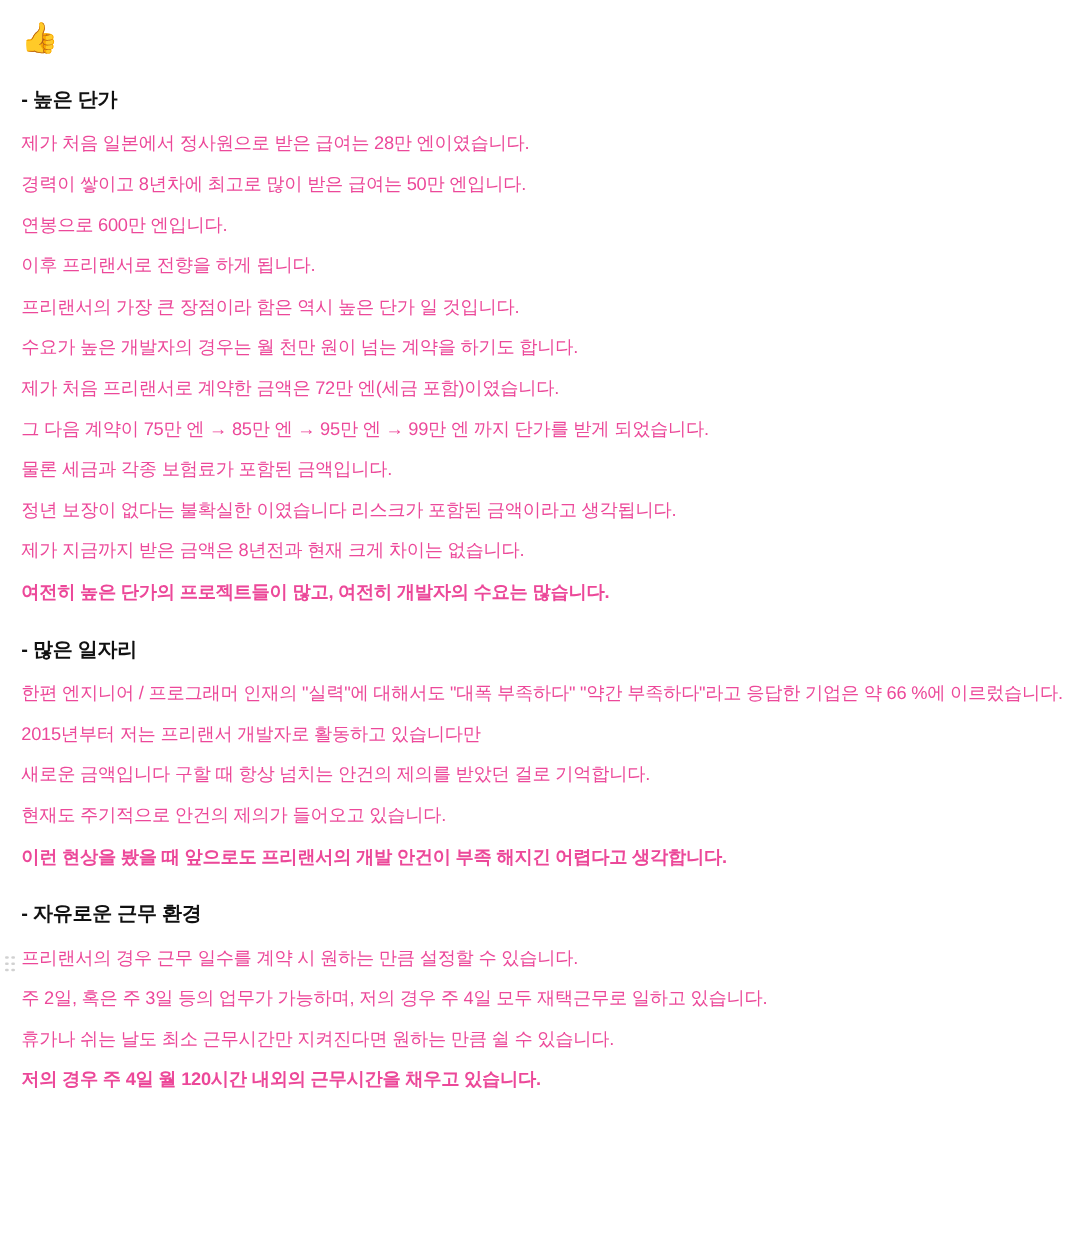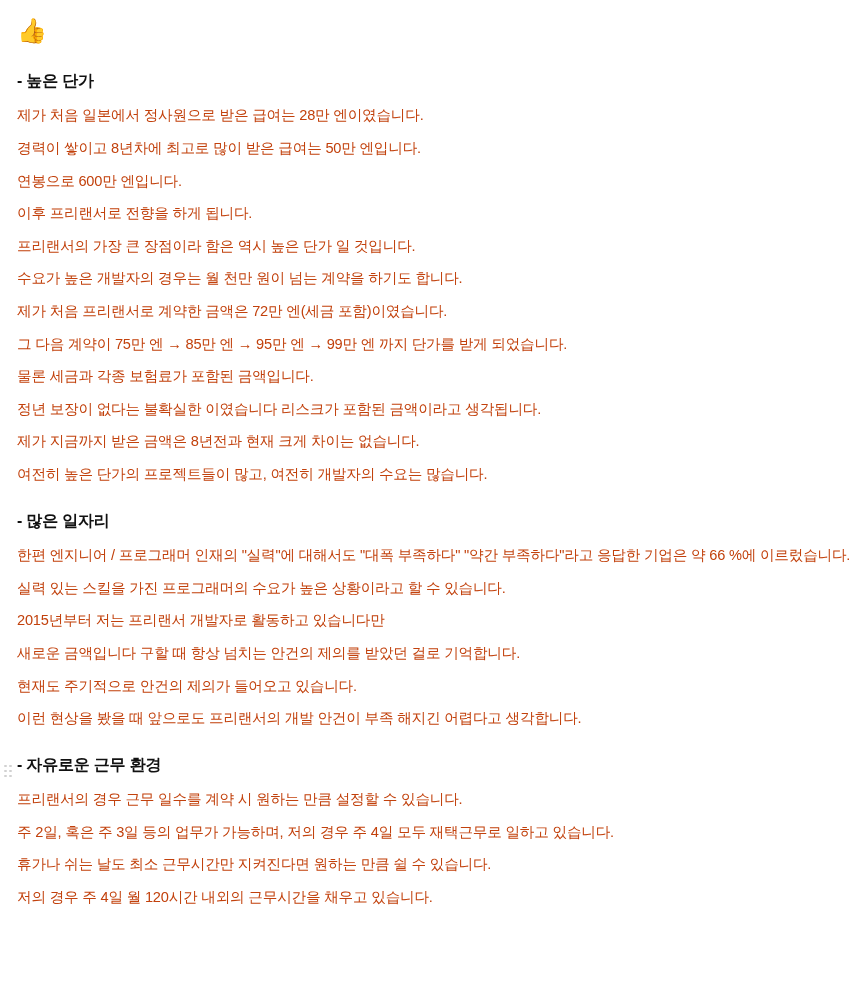--- a/index.html
+++ b/index.html
@@ -51,27 +51,28 @@
   .section {
     margin-bottom: 24px;
   }
   .section:last-child {
     margin-bottom: 0;
   }
   
   .para {
     font-size: 14.6px;
     line-height: 1.55;
-    color: #c2410c;
+    color: #ec4899;
     letter-spacing: -0.2px;
     margin: 0 0 10px 1px;
     word-break: keep-all;
   }
   .para:last-child {
     margin-bottom: 0;
+    font-weight: bold;
   }
   .section-heading + .para {
     margin-top: 0;
   }
   
   .drag-handle {
     position: absolute;
     left: 3px;
     width: 10px;
     height: 16px;
@@ -112,21 +113,20 @@
     <p class="para">그 다음 계약이 75만 엔 → 85만 엔 → 95만 엔 → 99만 엔 까지 단가를 받게 되었습니다.</p>
     <p class="para">물론 세금과 각종 보험료가 포함된 금액입니다.</p>
     <p class="para">정년 보장이 없다는 불확실한 이였습니다 리스크가 포함된 금액이라고 생각됩니다.</p>
     <p class="para">제가 지금까지 받은 금액은 8년전과 현재 크게 차이는 없습니다.</p>
     <p class="para">여전히 높은 단가의 프로젝트들이 많고, 여전히 개발자의 수요는 많습니다.</p>
   </div>
 
   <div class="section">
     <h2 class="section-heading">- 많은 일자리</h2>
     <p class="para">한편 엔지니어 / 프로그래머 인재의 "실력"에 대해서도 "대폭 부족하다" "약간 부족하다"라고 응답한 기업은 약 66 %에 이르렀습니다.</p>
-    <p class="para">실력 있는 스킬을 가진 프로그래머의 수요가 높은 상황이라고 할 수 있습니다.</p>
     <p class="para">2015년부터 저는 프리랜서 개발자로 활동하고 있습니다만</p>
     <p class="para">새로운 금액입니다 구할 때 항상 넘치는 안건의 제의를 받았던 걸로 기억합니다.</p>
     <p class="para">현재도 주기적으로 안건의 제의가 들어오고 있습니다.</p>
     <p class="para">이런 현상을 봤을 때 앞으로도 프리랜서의 개발 안건이 부족 해지긴 어렵다고 생각합니다.</p>
   </div>
 
   <div class="section">
     <h2 class="section-heading">- 자유로운 근무 환경</h2>
     <p class="para">프리랜서의 경우 근무 일수를 계약 시 원하는 만큼 설정할 수 있습니다.</p>
     <p class="para">주 2일, 혹은 주 3일 등의 업무가 가능하며, 저의 경우 주 4일 모두 재택근무로 일하고 있습니다.</p>

